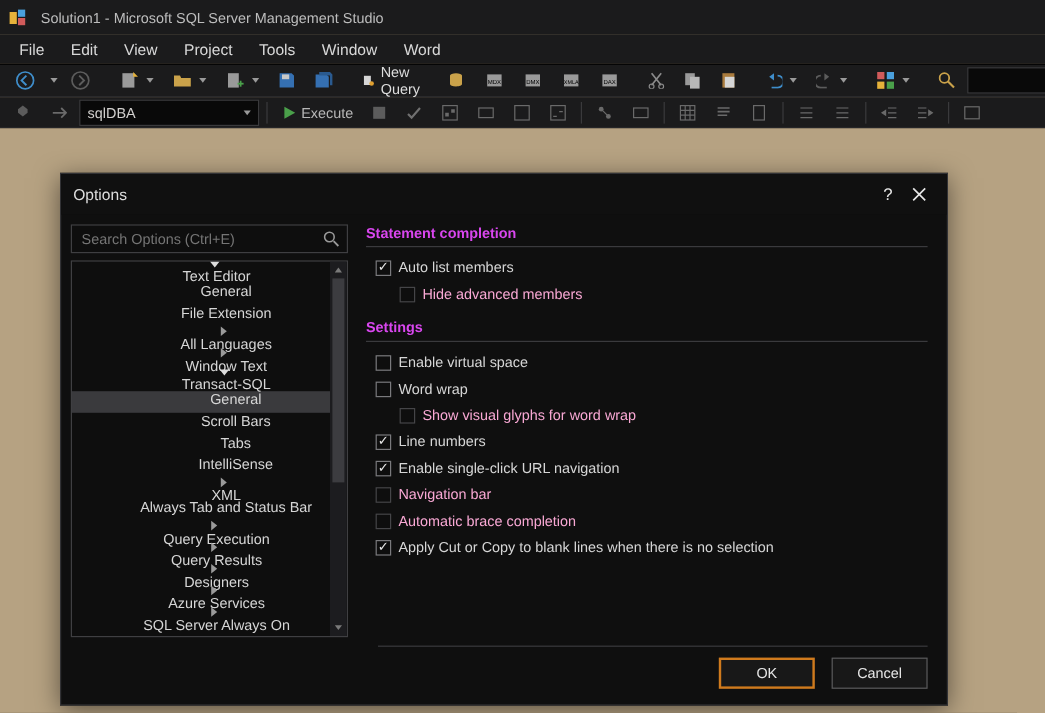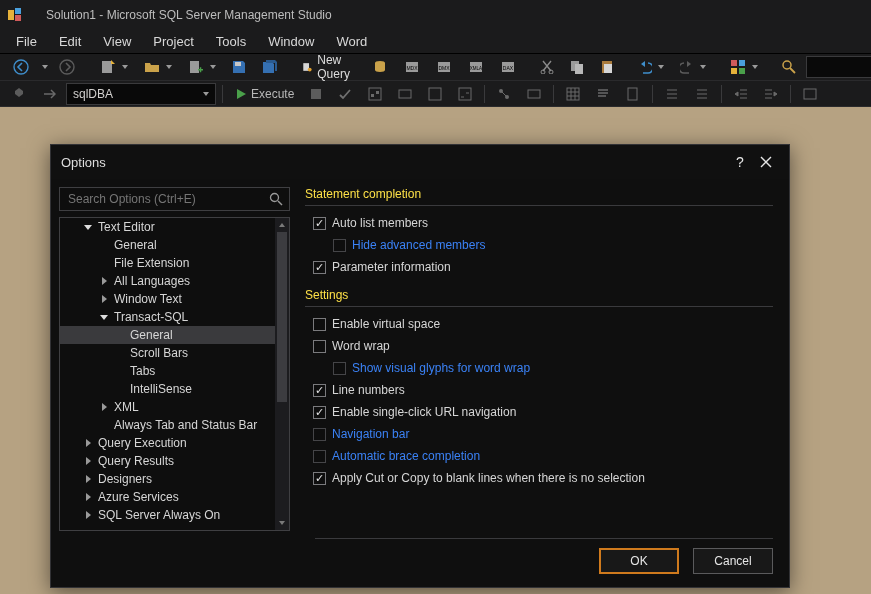--- a/index.html
+++ b/index.html
@@ -1,18 +1,18 @@
 <!DOCTYPE html>
 <html><head>
 <meta charset="utf-8">
 <style>
   * { box-sizing: border-box; font-family: "Segoe UI", Arial, sans-serif; }
   body { margin:0; width:871px; height:594px; background:#b6a282; overflow:hidden; }
   .app { width:871px; height:594px; position:relative; }
-  .titlebar { height:29px; background:#1b1b1c; display:flex; align-items:center; padding:0 6px; color:#bdbdbd; font-size:12px;gap:12px; }
+  .titlebar { height:29px; background:#1b1b1c; display:flex; align-items:center; padding:0 6px; color:#bdbdbd; font-size:12px; }
   .logo { width:18px; height:18px; margin-right:10px; display:flex; align-items:center; justify-content:center; }
   .menubar { height:24px; background:#1b1b1c; display:flex; align-items:center; padding:0 6px; gap:2px; }
   .menubar .mitem { color:#d8d8d8; font-size:13px; padding:2px 10px; cursor:pointer; }
   .toolbar { height:28px; background:#1b1b1c; border-top:1px solid #000; border-bottom:1px solid #2a2a2c; display:flex; align-items:center; padding:0 6px; gap:4px; }
   .toolbar2 { height:26px; background:#1b1b1c; border-bottom:1px solid #2a2a2c; display:flex; align-items:center; padding:0 6px; gap:4px; }
   .tbtn { color:#b7b7b7; font-size:12px; padding:2px 6px; display:flex; align-items:center; gap:4px; cursor:pointer; }
   .tbtn svg { display:block; }
   .sep { width:1px; height:18px; background:#3a3a3c; margin:0 2px; }
   .newq { display:flex; align-items:center; gap:5px; color:#ddd; font-size:12px; padding:0 6px; }
   .combo { background:#090909; border:1px solid #3a3a3c; color:#d2d0ce; font-size:12px; height:22px; display:flex; align-items:center; padding:0 6px; gap:6px; min-width:150px; }
@@ -27,37 +27,37 @@
   .dclose, .dhelp { width:26px; height:26px; display:flex; align-items:center; justify-content:center; color:#e6e6e6; cursor:pointer; font-size:14px; }
   .dbody { position:absolute; top:34px; left:0; right:0; bottom:52px; display:flex; }
   .dleft { width:246px; padding:8px 7px 4px 8px; display:flex; flex-direction:column; }
   .search { height:24px; border:1px solid #3f3f42; background:#0e0e0e; display:flex; align-items:center; padding:0 6px; gap:4px; color:#9a9a9a; font-size:12px;justify-content:center; }
   .search input { flex:1; background:transparent; border:none; outline:none; color:#d0d0d0; font-size:12px; }
   .tree { margin-top:6px; flex:1; border:1px solid #3f3f42; background:#0e0e0e; overflow:hidden; position:relative; }
   .tree-inner { position:absolute; left:0; top:0; right:14px; bottom:0; overflow:hidden; }
   .tree-scroll { position:absolute; right:0; top:0; width:14px; bottom:0; background:#1c1c1f; }
   .tree-scroll .up, .tree-scroll .down { height:14px; display:flex; align-items:center; justify-content:center; }
   .tree-scroll .thumb { position:absolute; left:2px; right:2px; top:14px; height:170px; background:#3c3c40; }
-  .node { display:flex; align-items:center; height:18px; color:#d6d6d6; font-size:12px; cursor:pointer; white-space:nowrap; }
+  .node { display:flex; align-items:center; height:18px; color:#d6d6d6; font-size:12px; cursor:pointer; white-space:nowrap;flex-direction:column; }
   .node.sel { background:#3a3a3d; }
   .exp { width:12px; display:flex; align-items:center; justify-content:center; flex-shrink:0; }
   .node .lbl { padding-left:4px; }
   .lvl1 { padding-left:22px; }
   .lvl2 { padding-left:38px; }
   .lvl3 { padding-left:54px; }
 
   .dright { flex:1; padding:2px 16px 0 8px; font-size:12px; color:#d6d6d6; }
-  .ghead { color:#fde047; margin:6px 0 4px 0; }
+  .ghead { color:#d946ef; margin:6px 0 4px 0;font-weight:bold; }
   .grpline { border:none; border-top:1px solid #3a3a3d; margin:2px 0 6px 0; }
   .chk { display:flex; align-items:center; gap:6px; height:22px; padding-left:8px; }
   .chk.indent { padding-left:28px; }
   .chkbox { width:13px; height:13px; border:1px solid #7a7a7d; background:#0e0e0e; display:flex; align-items:center; justify-content:center; flex-shrink:0; }
   .chkbox.checked::after { content:"✓"; color:#e6e6e6; font-size:11px; line-height:1; }
   .chkbox.dis { border-color:#454548; }
-  .chk.dis { color:#3b82f6; }
+  .chk.dis { color:#f9a8d4; }
   .dfooter { position:absolute; bottom:0; left:0; right:0; height:52px; display:flex; align-items:center; justify-content:flex-end; gap:14px; padding:0 16px; }
   .hr { position:absolute; left:264px; right:16px; bottom:48px; border-top:1px solid #3a3a3d; }
   .btn { min-width:80px; height:26px; display:flex; align-items:center; justify-content:center; color:#e6e6e6; font-size:12px; background:#181818; border:1px solid #5a5a5c; cursor:pointer; padding:0 18px; }
   .btn.primary { border:2px solid #cf7a1d; }
 
   .tri-down { width:0;height:0;border-left:4px solid transparent;border-right:4px solid transparent;border-top:5px solid #ddd; }
   .tri-right { width:0;height:0;border-top:4px solid transparent;border-bottom:4px solid transparent;border-left:5px solid #9a9a9a; }
   .caret { width:0;height:0;border-left:3px solid transparent;border-right:3px solid transparent;border-top:4px solid #9a9a9a; display:inline-block; margin-left:2px;}
 </style>
 </head>
@@ -479,24 +479,20 @@
         <hr class="grpline">
         <div id="grp-statement">
             <div class="chk">
               <span class="chkbox checked"></span>
               <span>Auto list members</span>
             </div>
             <div class="chk indent dis">
               <span class="chkbox dis"></span>
               <span>Hide advanced members</span>
             </div>
-            <div class="chk">
-              <span class="chkbox checked"></span>
-              <span>Parameter information</span>
-            </div>
           </div>
 
         <div class="ghead" style="margin-top:10px">Settings</div>
         <hr class="grpline">
         <div id="grp-settings">
             <div class="chk">
               <span class="chkbox"></span>
               <span>Enable virtual space</span>
             </div>
             <div class="chk">

